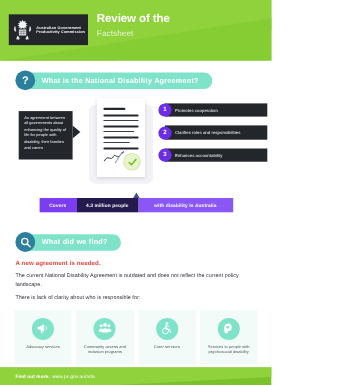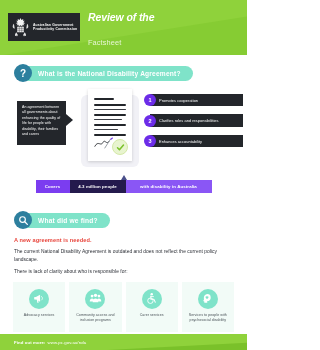--- a/index.html
+++ b/index.html
@@ -51,25 +51,25 @@
   }
   .logo-text span{
     color:#ffffff;font-size:3.4px;letter-spacing:.15px;
     white-space:nowrap;font-weight:bold;
   }
   .header-titles{
     position:absolute;left:88px;top:11px;right:4px;
   }
   .header-titles .t1,.header-titles .t2{
     color:#ffffff;font-size:10.5px;font-weight:bold;
-    line-height:1.22;letter-spacing:-.1px;font-style:italic;
+    line-height:1.22;letter-spacing:-.1px;
   }
   .header-titles .t3{
     color:#e7f6d4;font-size:7.4px;font-weight:normal;
-    margin-top:14px;letter-spacing:.1px;
+    margin-top:2px;letter-spacing:.1px;
   }
 
   
   .qrow{
     position:relative;
     display:flex;align-items:center;
     margin-left:14px;
     height:18px;
   }
   .qbadge{

